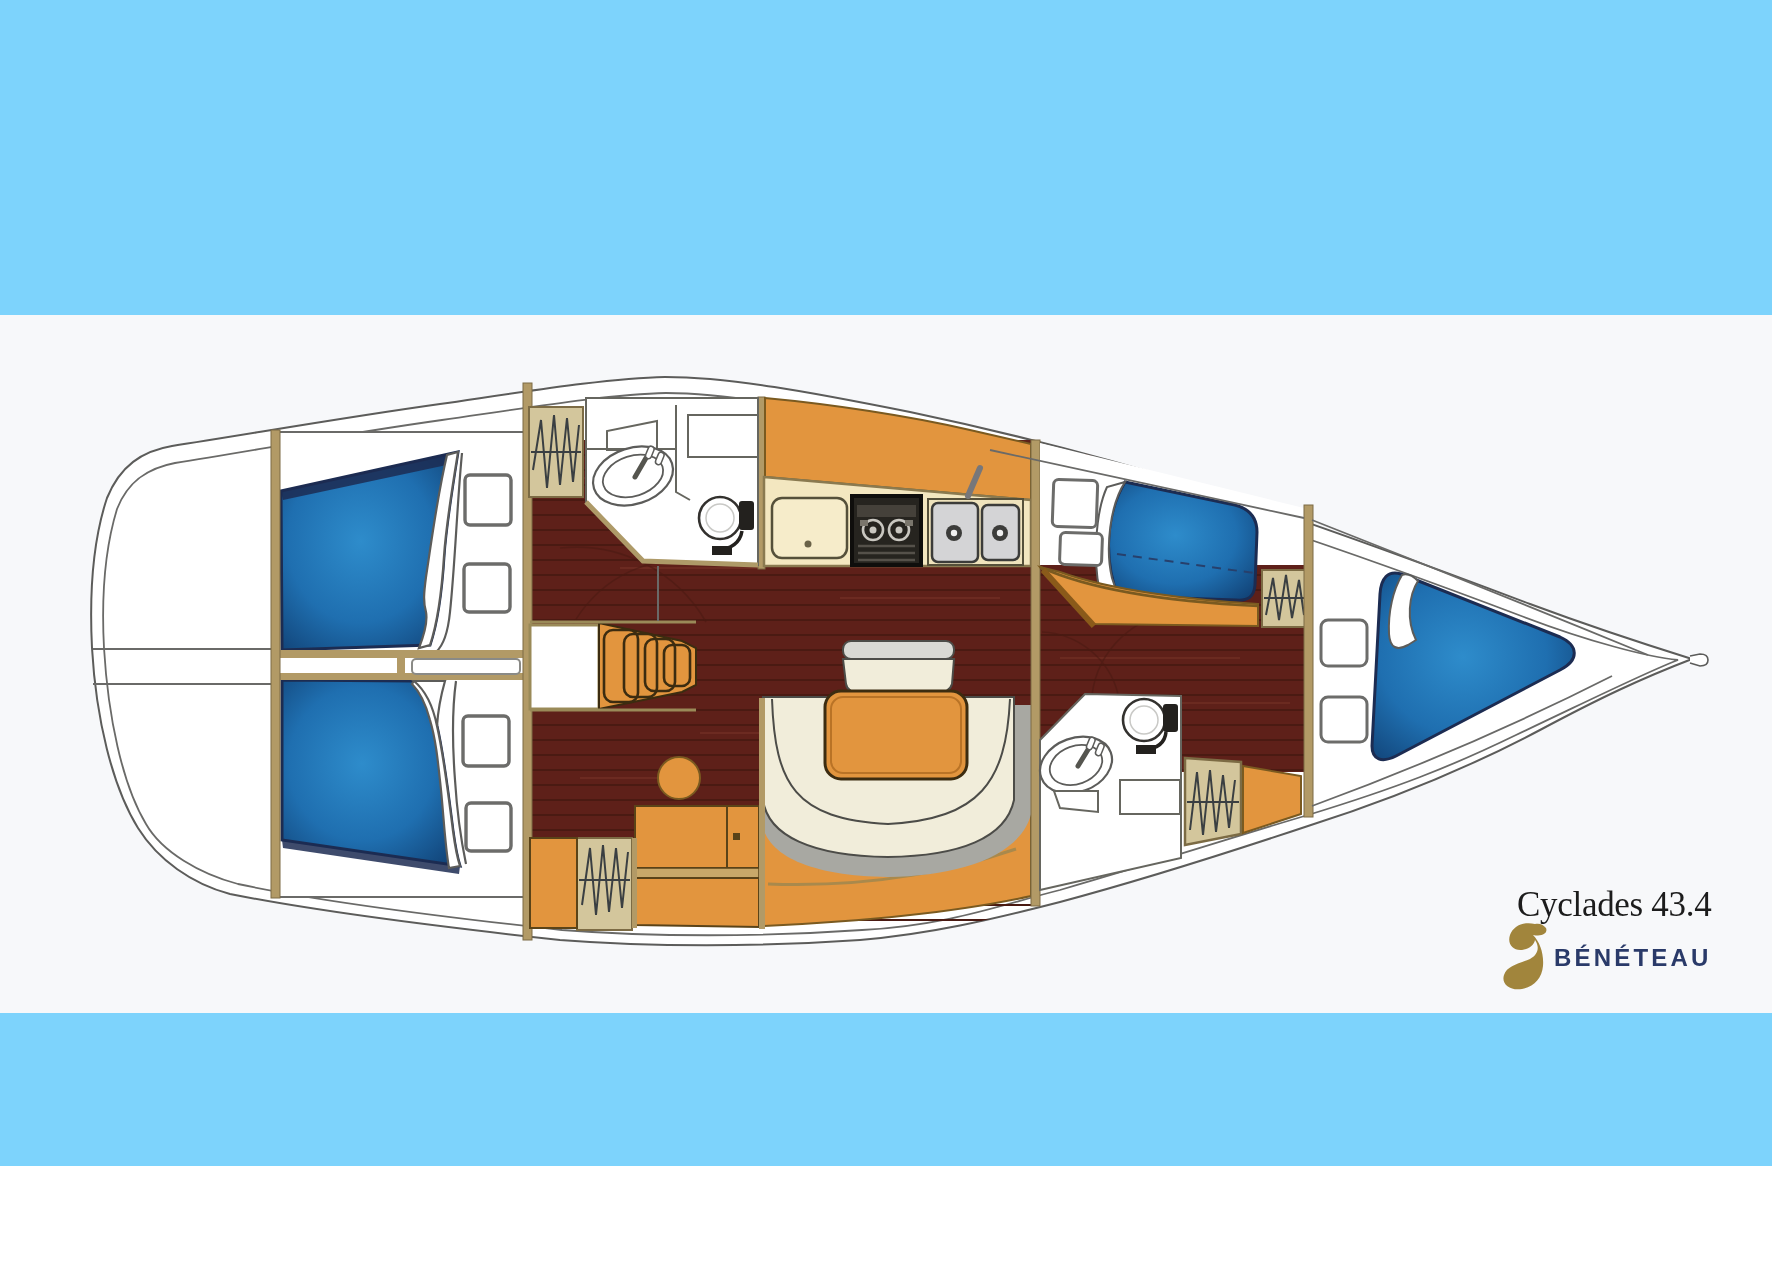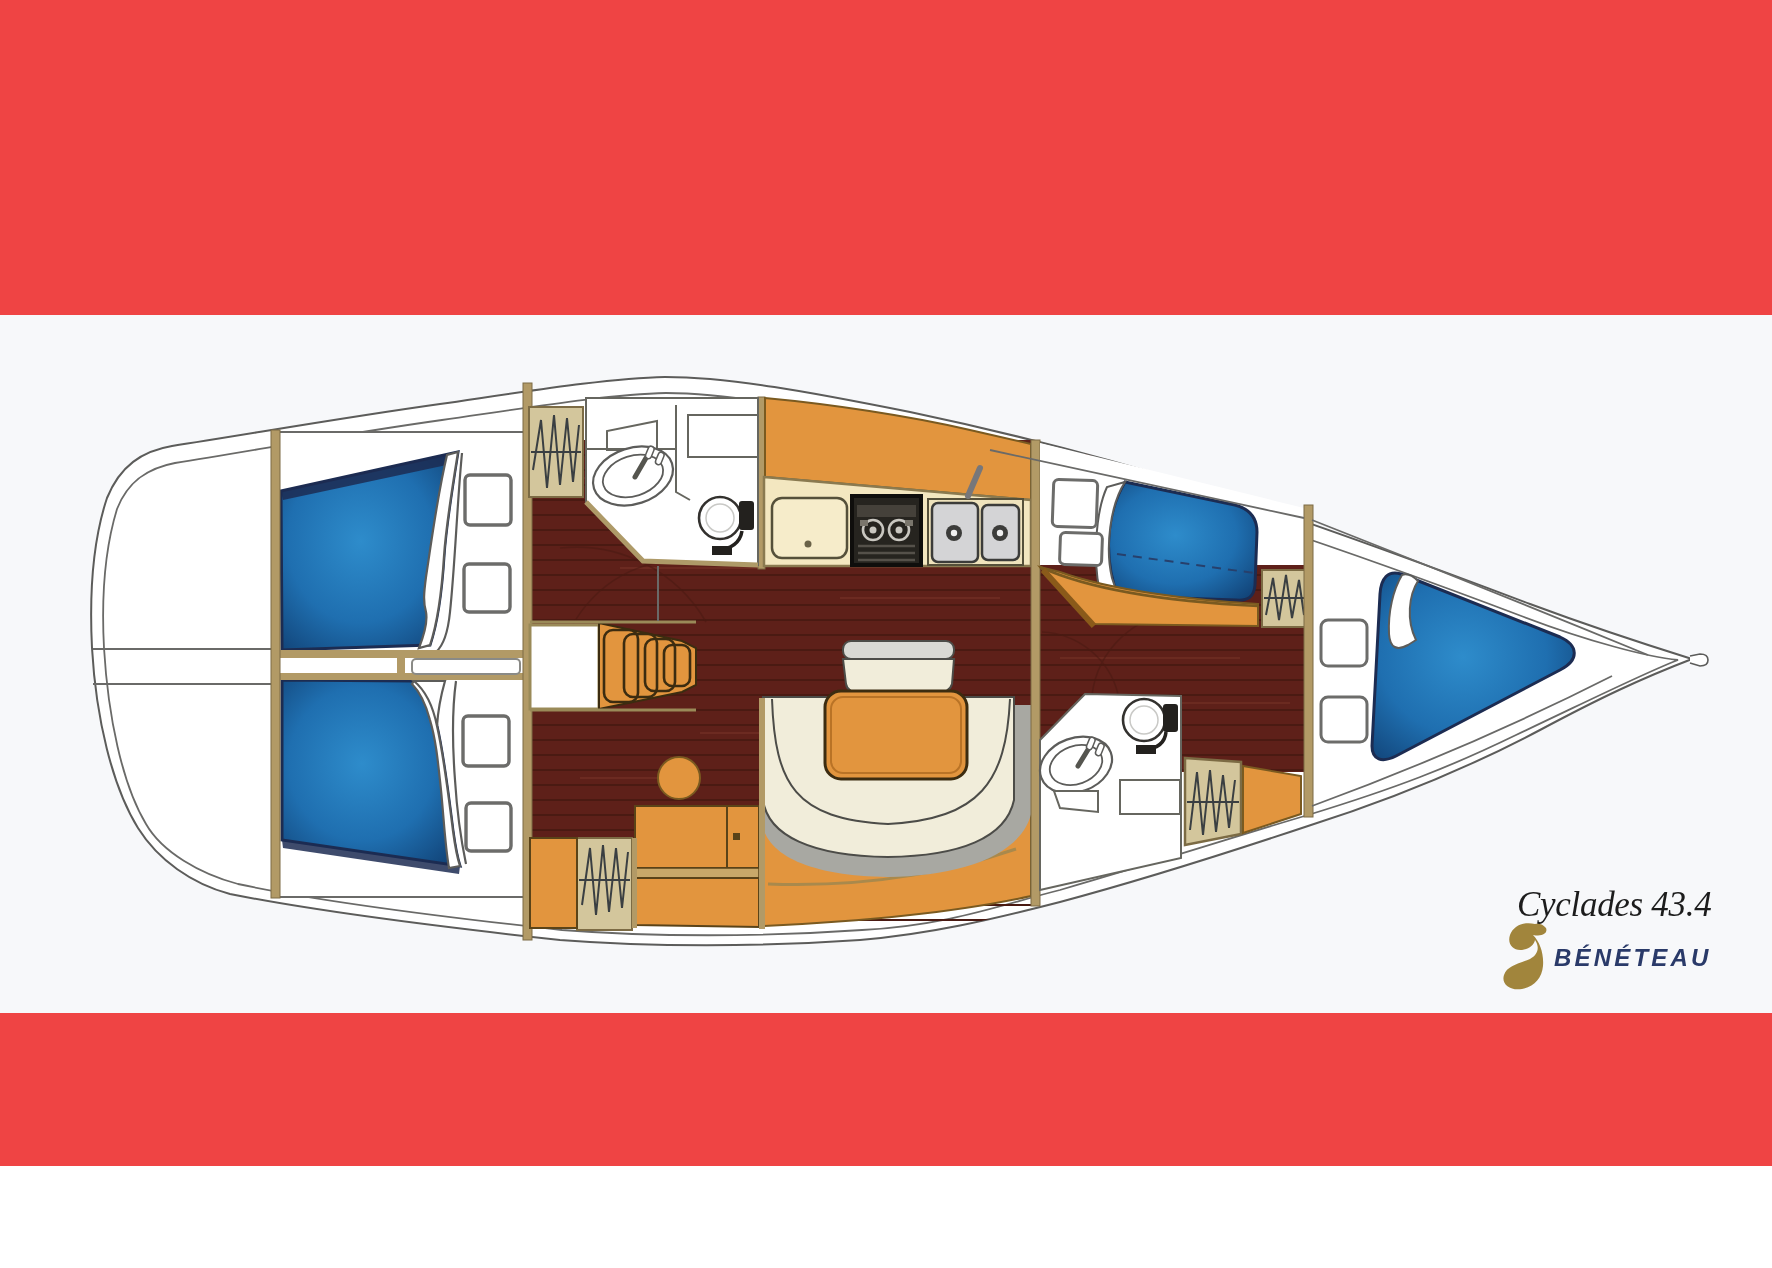--- a/index.html
+++ b/index.html
@@ -1,17 +1,17 @@
 <!DOCTYPE html>
 <html><head>
 <meta charset="utf-8">
 <style>
   html,body{margin:0;padding:0;background:#ffffff;}
-  .page{position:relative;width:1772px;height:1166px;background:#ef4444;overflow:hidden;
-        font-family:"Liberation Sans", sans-serif;font-style:italic;}
+  .page{position:relative;width:1772px;height:1166px;background:#7dd3fc;overflow:hidden;
+        font-family:"Liberation Sans", sans-serif;}
 </style>
 </head>
 <body>
 <div class="page">
 <svg width="1772" height="1268" viewBox="0 0 1772 1268">
 <defs>
   <radialGradient id="bedblue" cx="45%" cy="45%" r="75%">
     <stop offset="0%" stop-color="#2e8ccb"></stop>
     <stop offset="55%" stop-color="#1f6fb0"></stop>
     <stop offset="100%" stop-color="#103f72"></stop>

